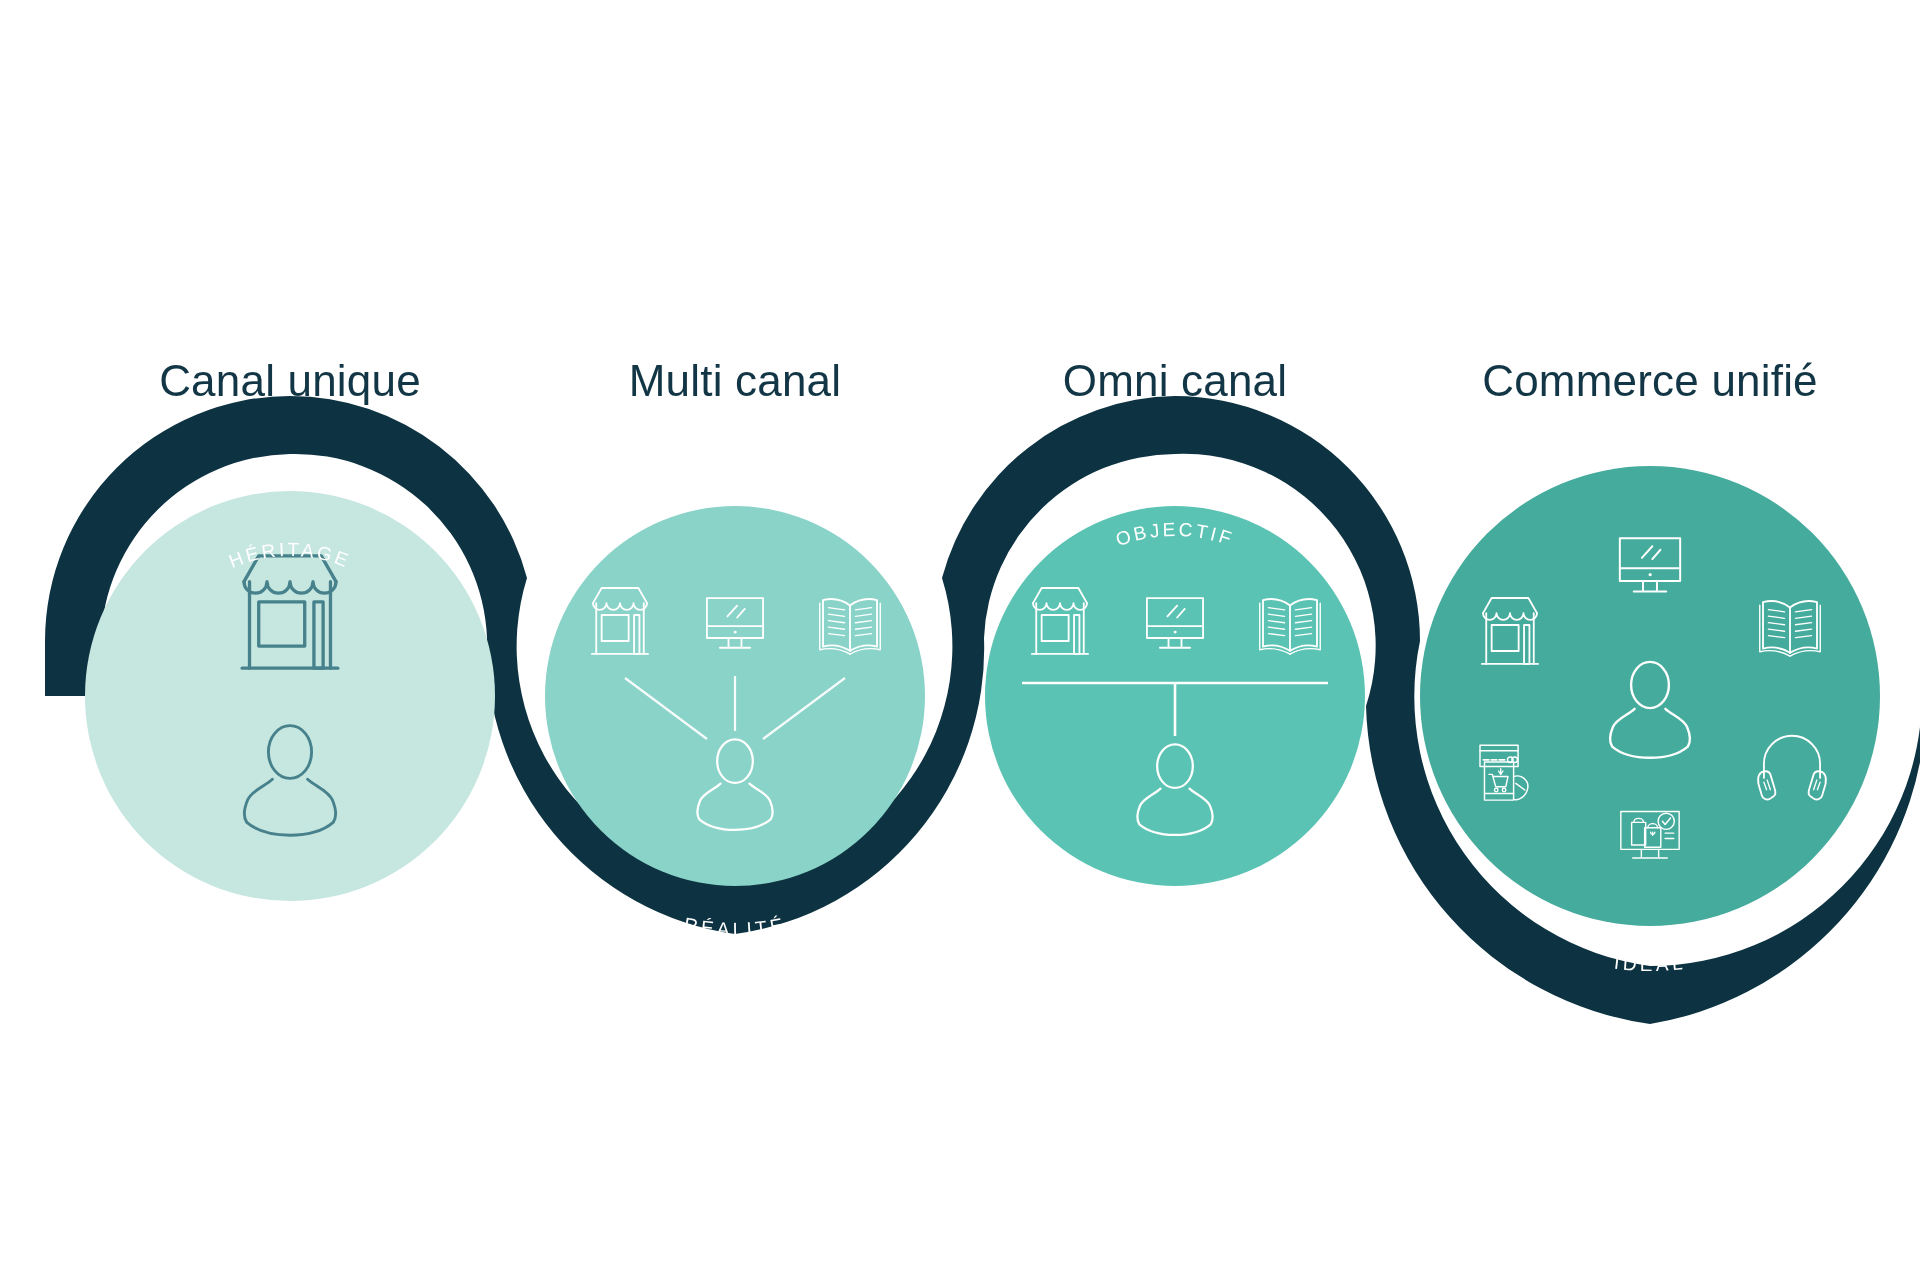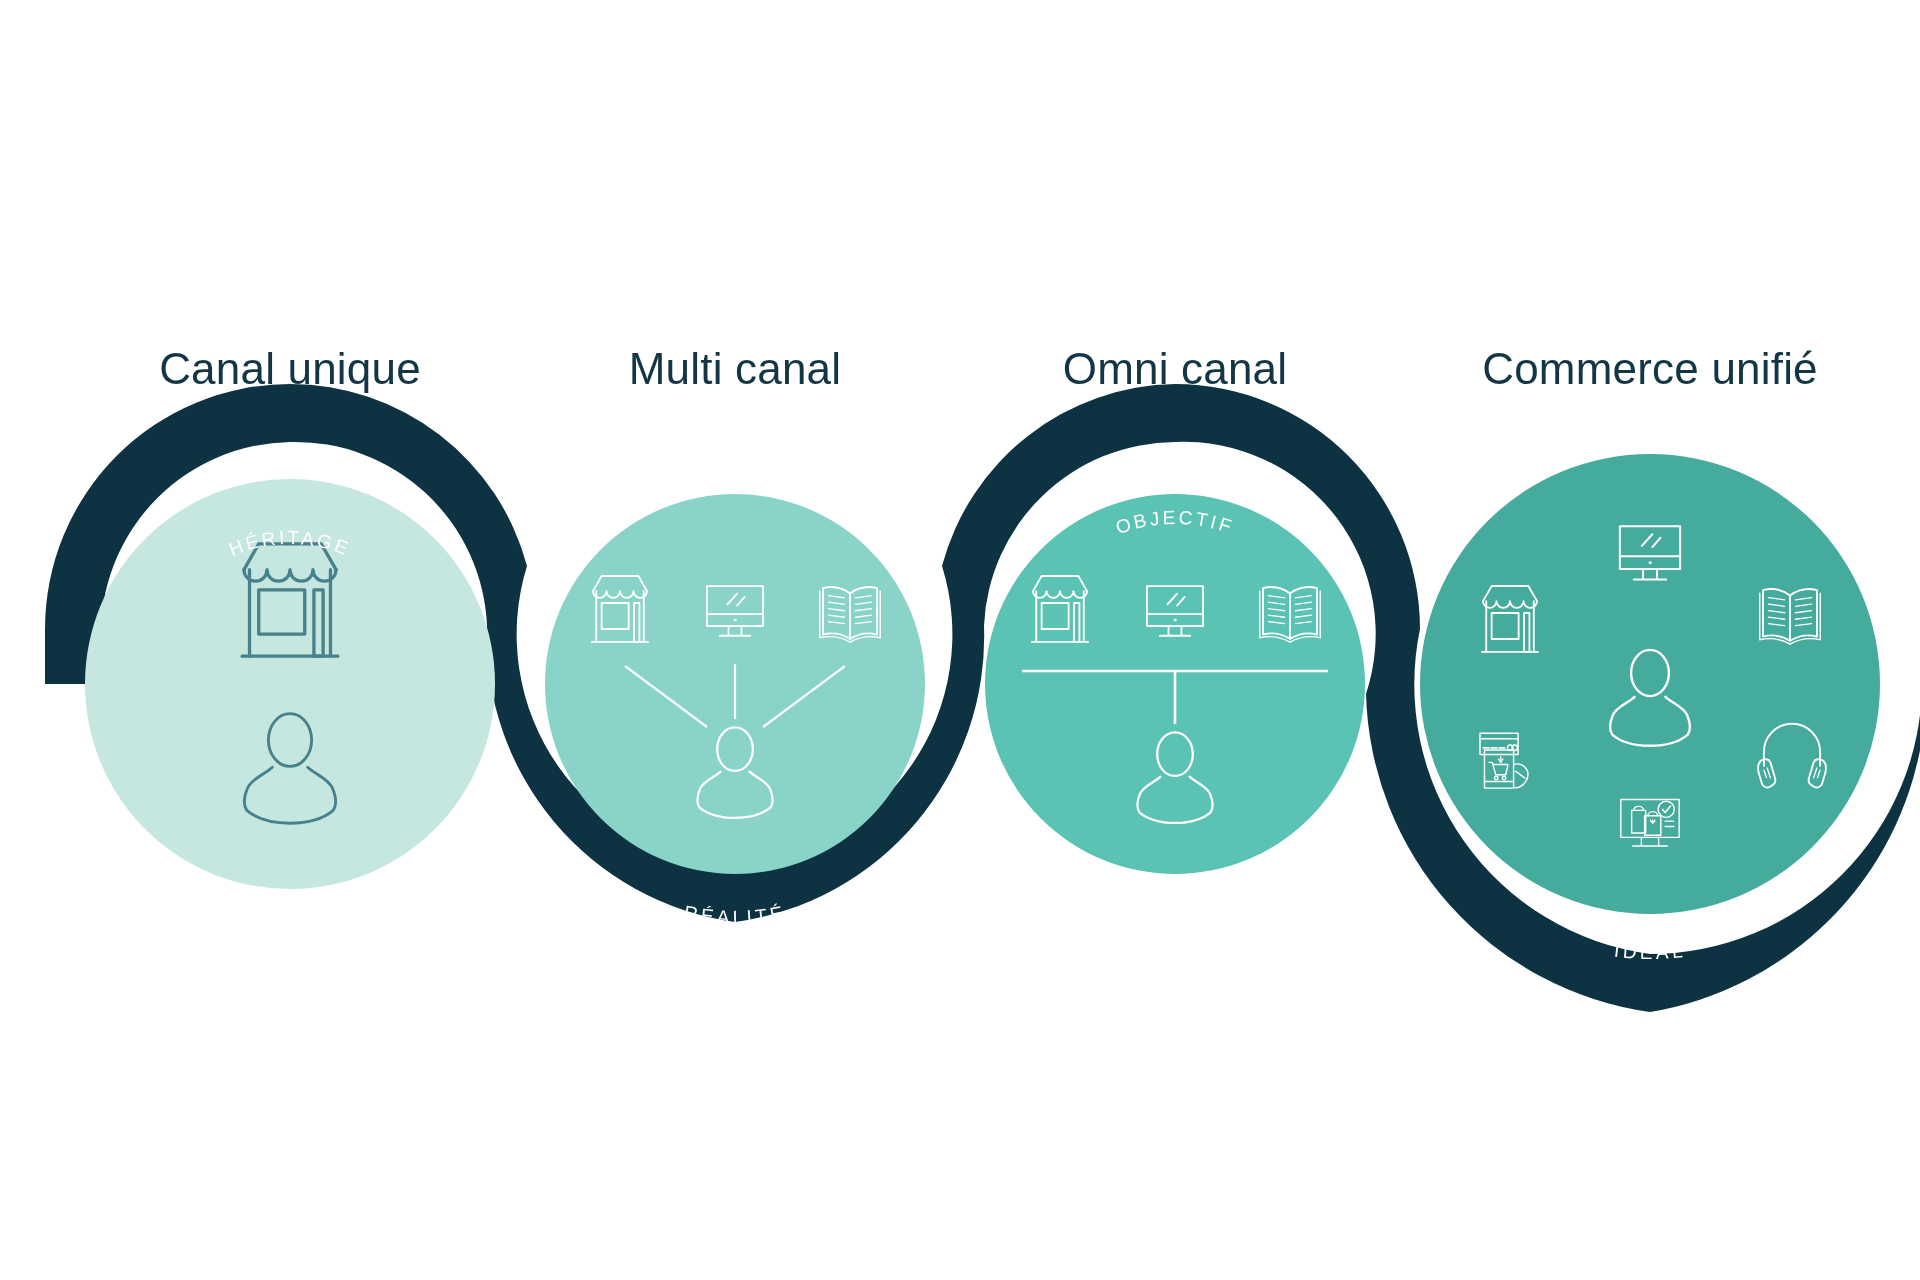--- a/index.html
+++ b/index.html
@@ -9,21 +9,21 @@
   }
   body {
     width: 1920px;
     height: 1280px;
     font-family: "Liberation Sans", sans-serif;
     overflow: hidden;
     position: relative;
   }
   #stage {
     position: absolute;
-    left: 0; top: 4px;
+    left: 0; top: 16px;
     width: 1920px;
     height: 956px;
     text-align: right;
   }
   #stage svg {
     display: block;
     width: 1920px;
     height: 1280px;
   }
   .stage-title {

